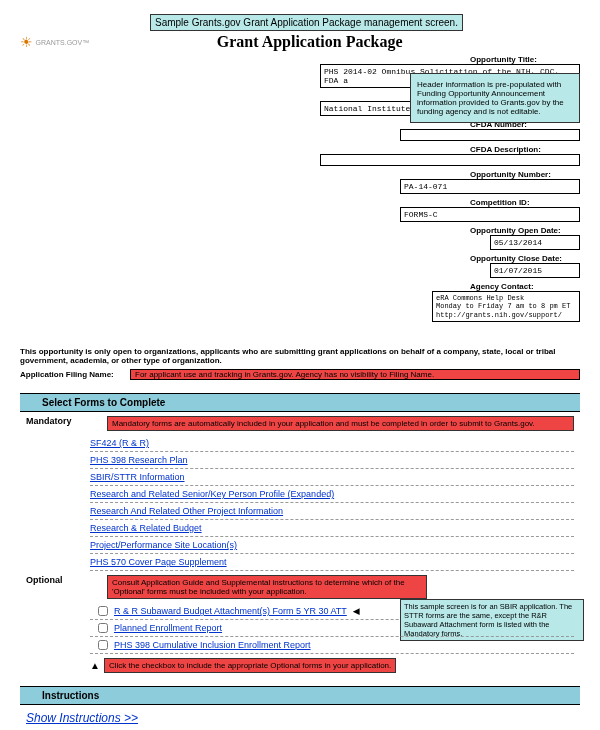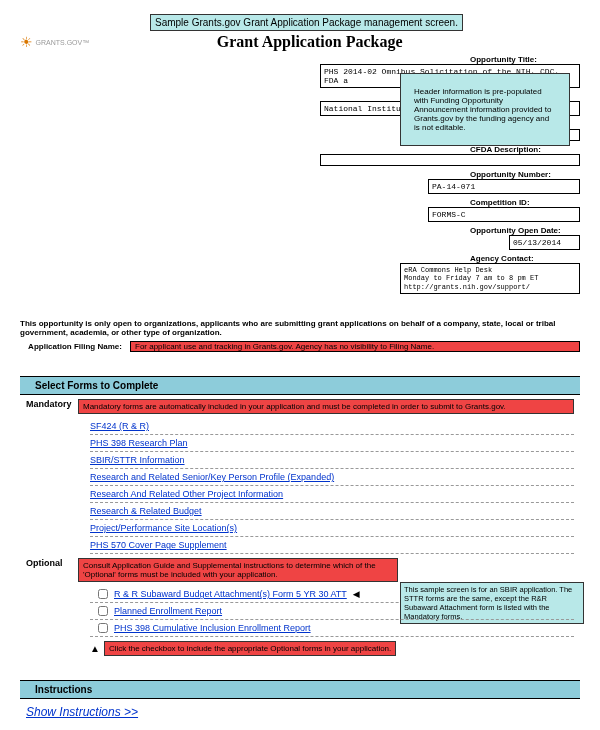--- a/index.html
+++ b/index.html
@@ -7,32 +7,32 @@
   .container { padding: 14px 20px; }
   .top-callout { background: #b8e8e8; border: 1px solid #333; padding: 2px 4px; font-size: 10px; display: inline-block; margin-left: 130px; margin-bottom: 2px; }
   .header-row { display: flex; align-items: center; gap: 10px; }
   .logo { font-size: 7px; color: #999; display: flex; align-items: center; gap: 3px; }
   .logo-sun { color: #d97700; font-size: 14px; }
   .title { font-family: "Times New Roman", serif; font-size: 16px; font-weight: bold; text-align: center; flex: 1; margin-right: 60px; }
   .form-row { display: flex; align-items: flex-end; margin-top: 2px; flex-direction: column; }
   .form-label { width: 110px; font-size: 8px; font-weight: bold; padding-top: 2px; }
   .form-field { border: 1px solid #000; padding: 2px 3px; font-family: "Courier New", monospace; font-size: 8px; background: #fff; min-height: 12px; }
   .field-long { width: 260px; }
-  .field-med { width: 152px; }
-  .field-date { width: 71px; margin-left: 20px; }
-  .field-contact { width: 180px; font-size: 7px; line-height: 1.2; }
+  .field-med { width: 180px; }
+  .field-date { width: 90px; margin-left: 20px; }
+  .field-contact { width: 148px; font-size: 7px; line-height: 1.2; }
   .header-panel { position: relative; }
-  .header-note { position: absolute; right: 10px; top: 20px; width: 170px; background: #b8e8e8; border: 1px solid #333; padding: 13px; font-size: 8px; }
+  .header-note { position: absolute; right: 0; top: 20px; width: 170px; background: #b8e8e8; border: 1px solid #333; padding: 6px; font-size: 8px; }
   .org-note { font-size: 8px; font-weight: bold; margin: 25px 0 4px 0; }
   .filing-row { display: flex; align-items: center; }
-  .filing-label { width: 110px; font-size: 8px; font-weight: bold; text-align: center; }
+  .filing-label { width: 110px; font-size: 8px; font-weight: bold; }
   .filing-field { flex: 1; background: #ef4444; border: 1px solid #000; padding: 0 4px; font-size: 8px; }
-  .section-bar { background: #8dccda; border-top: 1px solid #000; border-bottom: 1px solid #000; padding: 3px 15px; font-weight: bold; font-size: 10px; margin-top: 24px; }
+  .section-bar { background: #8dccda; border-top: 1px solid #000; border-bottom: 1px solid #000; padding: 3px 22px; font-weight: bold; font-size: 10px; margin-top: 13px; }
   .sub-row { display: flex; align-items: flex-start; margin-top: 4px; padding: 0 6px; }
-  .sub-label { width: 52px; font-weight: bold; font-size: 9px; }
+  .sub-label { width: 81px; font-weight: bold; font-size: 9px; }
   .sub-note { background: #ef4444; border: 1px solid #333; padding: 2px 4px; font-size: 8px; flex: 1; }
   .form-list { margin: 4px 6px 4px 70px; }
   .form-item { padding: 3px 0; border-bottom: 1px dashed #999; }
   .form-link { color: #0033cc; text-decoration: underline; font-size: 9px; }
   .opt-list { margin: 4px 6px 4px 70px; }
   .opt-item { padding: 3px 8px; border-bottom: 1px dashed #999; display: flex; align-items: center; gap: 6px; position: relative; }
   .opt-cb { width: 10px; height: 10px; }
   .opt-side-note { position: absolute; right: -10px; top: -4px; width: 184px; background: #b8e8e8; border: 1px solid #333; padding: 2px 3px; font-size: 7.5px; }
   .arrow-line { margin-left: 70px; display: flex; align-items: center; gap: 4px; margin-top: 2px; }
   .arrow { font-size: 10px; }
@@ -72,20 +72,24 @@
         <div class="form-label">Opportunity Number:</div>
         <div class="form-field field-med">PA-14-071</div>
       </div>
     <div class="form-row">
         <div class="form-label">Competition ID:</div>
         <div class="form-field field-med">FORMS-C</div>
       </div>
     <div class="form-row">
         <div class="form-label">Opportunity Open Date:</div>
         <div class="form-field field-date">05/13/2014</div>
+      </div>
+    <div class="form-row">
+        <div class="form-label">Opportunity Close Date:</div>
+        <div class="form-field field-date">01/07/2015</div>
       </div>
     <div class="form-row">
         <div class="form-label">Agency Contact:</div>
       <div class="form-field field-contact">
         <div>eRA Commons Help Desk</div>
         <div>Monday to Friday 7 am to 8 pm ET</div>
         <div>http://grants.nih.gov/support/</div>
       </div>
     </div>
     <div class="header-note">Header information is pre-populated with Funding Opportunity Announcement information provided to Grants.gov by the funding agency and is not editable.</div>

